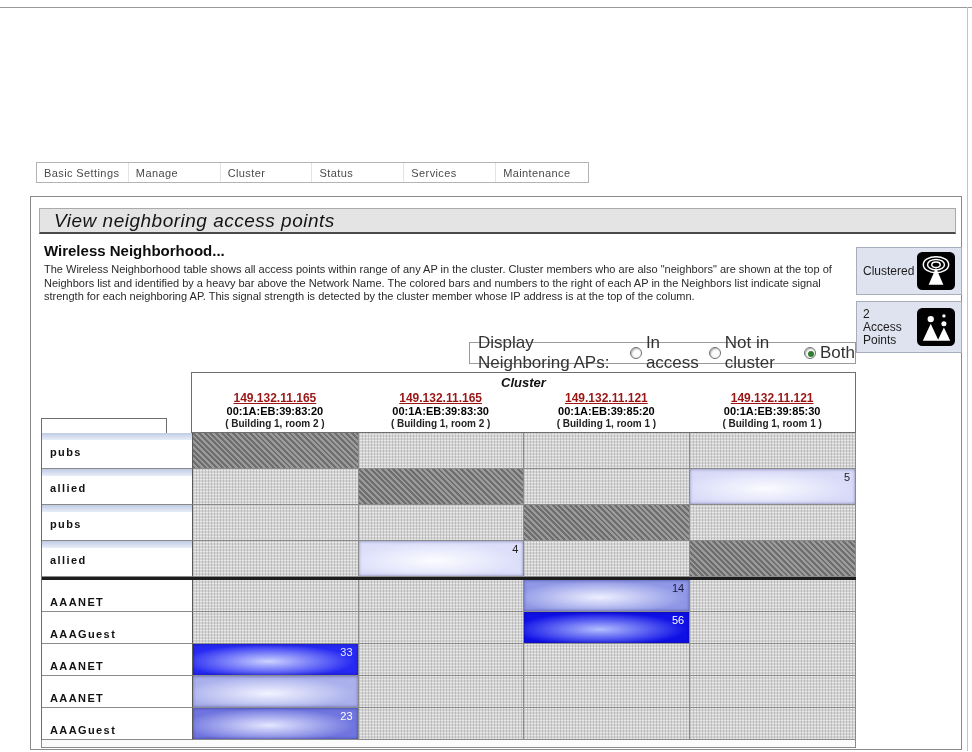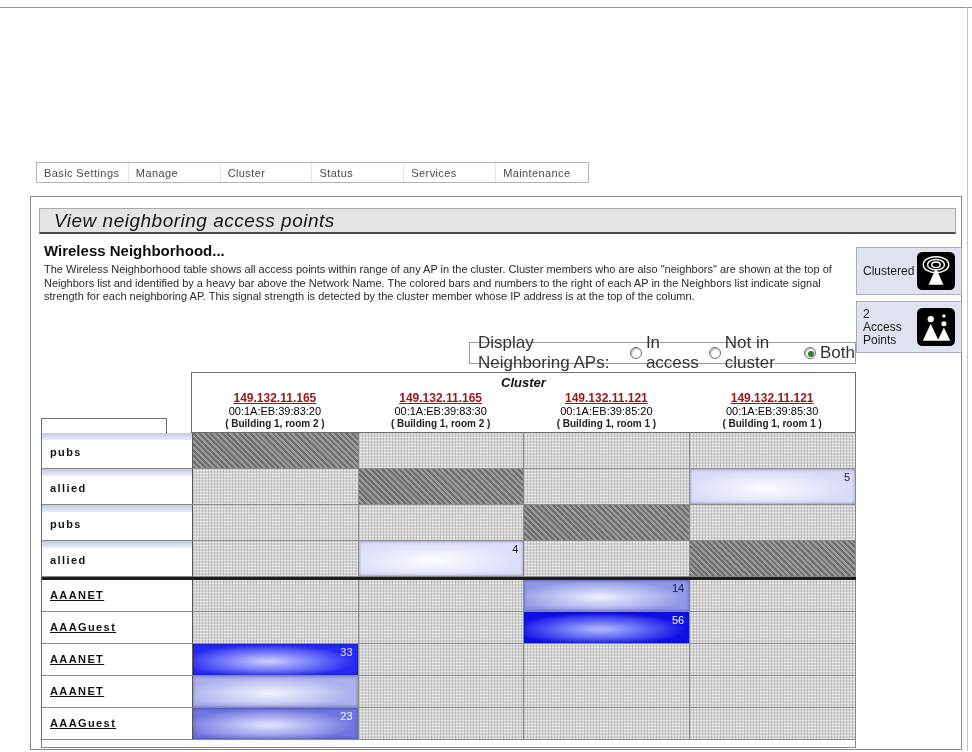--- a/index.html
+++ b/index.html
@@ -33,34 +33,34 @@
   .opt { display:flex; align-items:center; gap:4px; cursor:pointer; }
   .radio { width:12px; height:12px; border-radius:50%; border:1px solid #6e6e6e; background:#fdfdfd; box-shadow: inset 1px 1px 1.5px rgba(0,0,0,.3); position:relative; flex:none; }
   .radio .dot { position:absolute; left:3px; top:3px; width:6px; height:6px; border-radius:50%; }
 
   
   .cluster-head { position:absolute; left:160px; top:175px; width:665px; height:61px; background:#fff; border:1px solid #6e6e6e; }
   .cluster-title { text-align:center; font-size:13px; font-weight:bold; font-style:italic; color:#111; margin-top:2px; }
   .col-heads { display:flex; margin-top:1px; }
   .col-head { width:166px; text-align:center; line-height:12px; }
   .col-head .ip { font-size:12px; font-weight:bold; text-decoration:underline; cursor:pointer; }
-  .col-head .mac { font-size:11px; font-weight:normal; color:#000; margin-top:1px; }
+  .col-head .mac { font-size:11px; font-weight:bold; color:#000; margin-top:1px; }
   .col-head .loc { font-size:10px; font-weight:bold; color:#222; margin-top:1px; }
 
   .neigh-head { position:absolute; left:10px; top:194px; width:126px; height:42px; background:#fff; border:1px solid #6e6e6e; display:flex; align-items:flex-end; font-size:13px; font-weight:bold; color:#0f172a; padding:0 0 5px 8px; letter-spacing:.3px;margin-top:27px; }
 
   
   .grid { position:absolute; left:10px; top:236px; width:815px; border-left:1px solid #6e6e6e; }
   .row { display:flex; }
   .row.member  { height:36px; }
   .row.nonmember { height:32px; }
   .name-cell { width:151px; background:#fff; border-right:1px solid #5a5a5a; border-bottom:1px solid #8a8a8a; display:flex; flex-direction:column; position:relative; }
   .member-bar { height:7px; width:100%; background:linear-gradient(to bottom,#bfcbe5,#e9eef8); }
   .name { font-size:11px; font-weight:bold; letter-spacing:1.4px; color:#111; margin:6px 0 0 8px; }
-  .nonmember .name { margin-top:9px;text-decoration:underline; }
+  .nonmember .name { margin-top:16px; }
 
   .cell { width:166px; position:relative; border-right:1px solid #8a8a8a; border-bottom:1px solid #8a8a8a; }
   .cell.none {
     background-color:#d3d3d3;
     background-image:
       repeating-linear-gradient(90deg, rgba(125,125,125,.28) 0 1px, transparent 1px 3px),
       repeating-linear-gradient(0deg, rgba(255,255,255,.5) 0 1px, transparent 1px 3px);
   }
   .cell.self {
     background: repeating-linear-gradient(45deg, #6e6e6e 0 2px, #9b9b9b 2px 4px);

